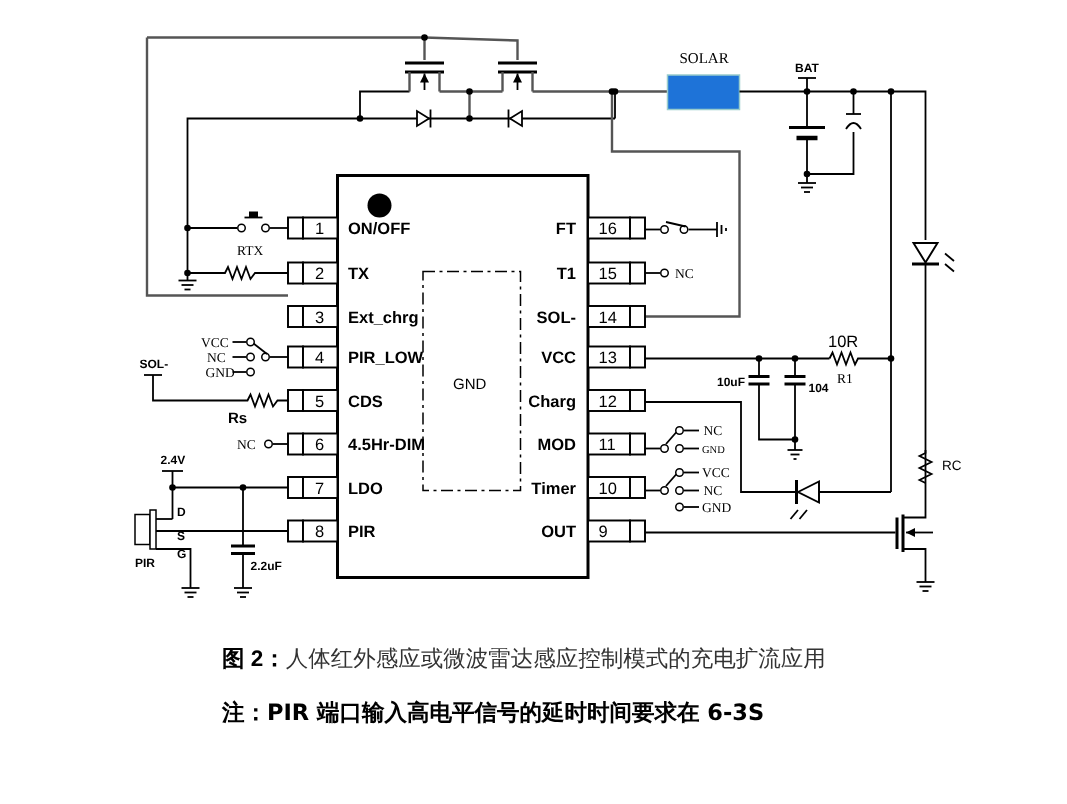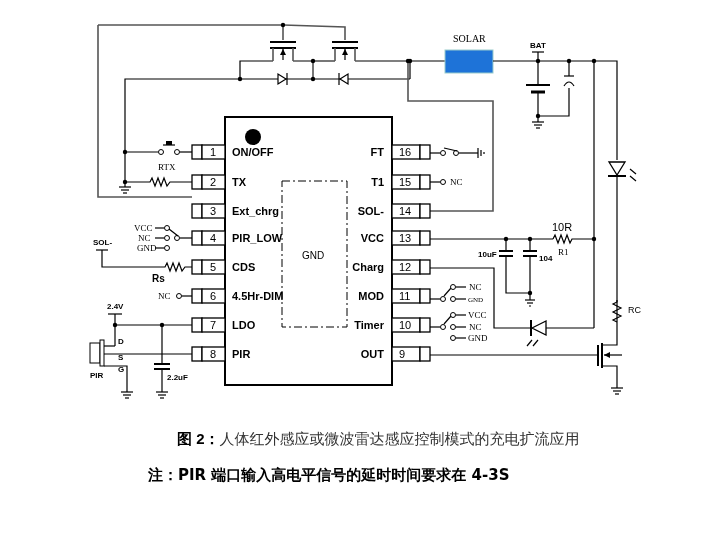--- a/index.html
+++ b/index.html
@@ -8,21 +8,21 @@
   .w { stroke: #000; stroke-width: 1.2; fill: none; }
   .wg { stroke: #555; stroke-width: 1.6; fill: none; }
   .thick { stroke: #000; stroke-width: 2; fill: none; }
   .pin { fill: #fff; stroke: #000; stroke-width: 1.3; }
   .lbl { font-family: "Liberation Sans", sans-serif; font-weight: bold; font-size: 11px; fill: #000; }
   .num { font-family: "Liberation Sans", sans-serif; font-size: 11px; fill: #000; }
   .ser { font-family: "Liberation Serif", serif; font-size: 9px; fill: #000; }
   .sm { font-family: "Liberation Sans", sans-serif; font-weight: bold; font-size: 8px; fill: #000; }
   .dot { fill: #000; }
   .caption { position: absolute; left: 148px; top: 430px; font-family: "DejaVu Sans", sans-serif; font-size: 15px; color: #333; }
-  .caption b { color: #000; font-family: "Liberation Sans", sans-serif; margin-left: 29px; }
+  .caption b { color: #000; font-family: "Liberation Sans", sans-serif; }
   .note { position: absolute; left: 148px; top: 466px; font-family: "DejaVu Sans", sans-serif; font-weight: bold; font-size: 15px; color: #000; }
 </style>
 </head>
 <body>
 
 <svg width="711" height="536">
 
   <g>
     <polyline class="wg" points="98,25 98,197 192,197"></polyline>
     <polyline class="wg" points="98,25 283,25 345,27 345,40"></polyline>
@@ -346,13 +346,13 @@
   <polyline class="w" points="617,300 617,302 613,304 621,308 613,312 621,316 613,320 617,322"></polyline>
   <text class="num" x="628" y="313" style="font-size:9px">RC</text>
   <line class="w" x1="617" y1="175" x2="617" y2="300"></line>
   <polygon points="609,162 625,162 617,175" fill="#fff" stroke="#000" stroke-width="1.3"></polygon>
   <line class="thick" x1="608" y1="176" x2="626" y2="176"></line>
   <line class="w" x1="630" y1="169" x2="636" y2="174"></line>
   <line class="w" x1="630" y1="176" x2="636" y2="181"></line>
 </svg>
 
 <div class="caption"><b>图 2：</b><span>人体红外感应或微波雷达感应控制模式的充电扩流应用</span></div>
-<div class="note">注：PIR 端口输入高电平信号的延时时间要求在 4-3S</div>
+<div class="note">注：PIR 端口输入高电平信号的延时时间要求在 6-3S</div>
 
 </body></html>

